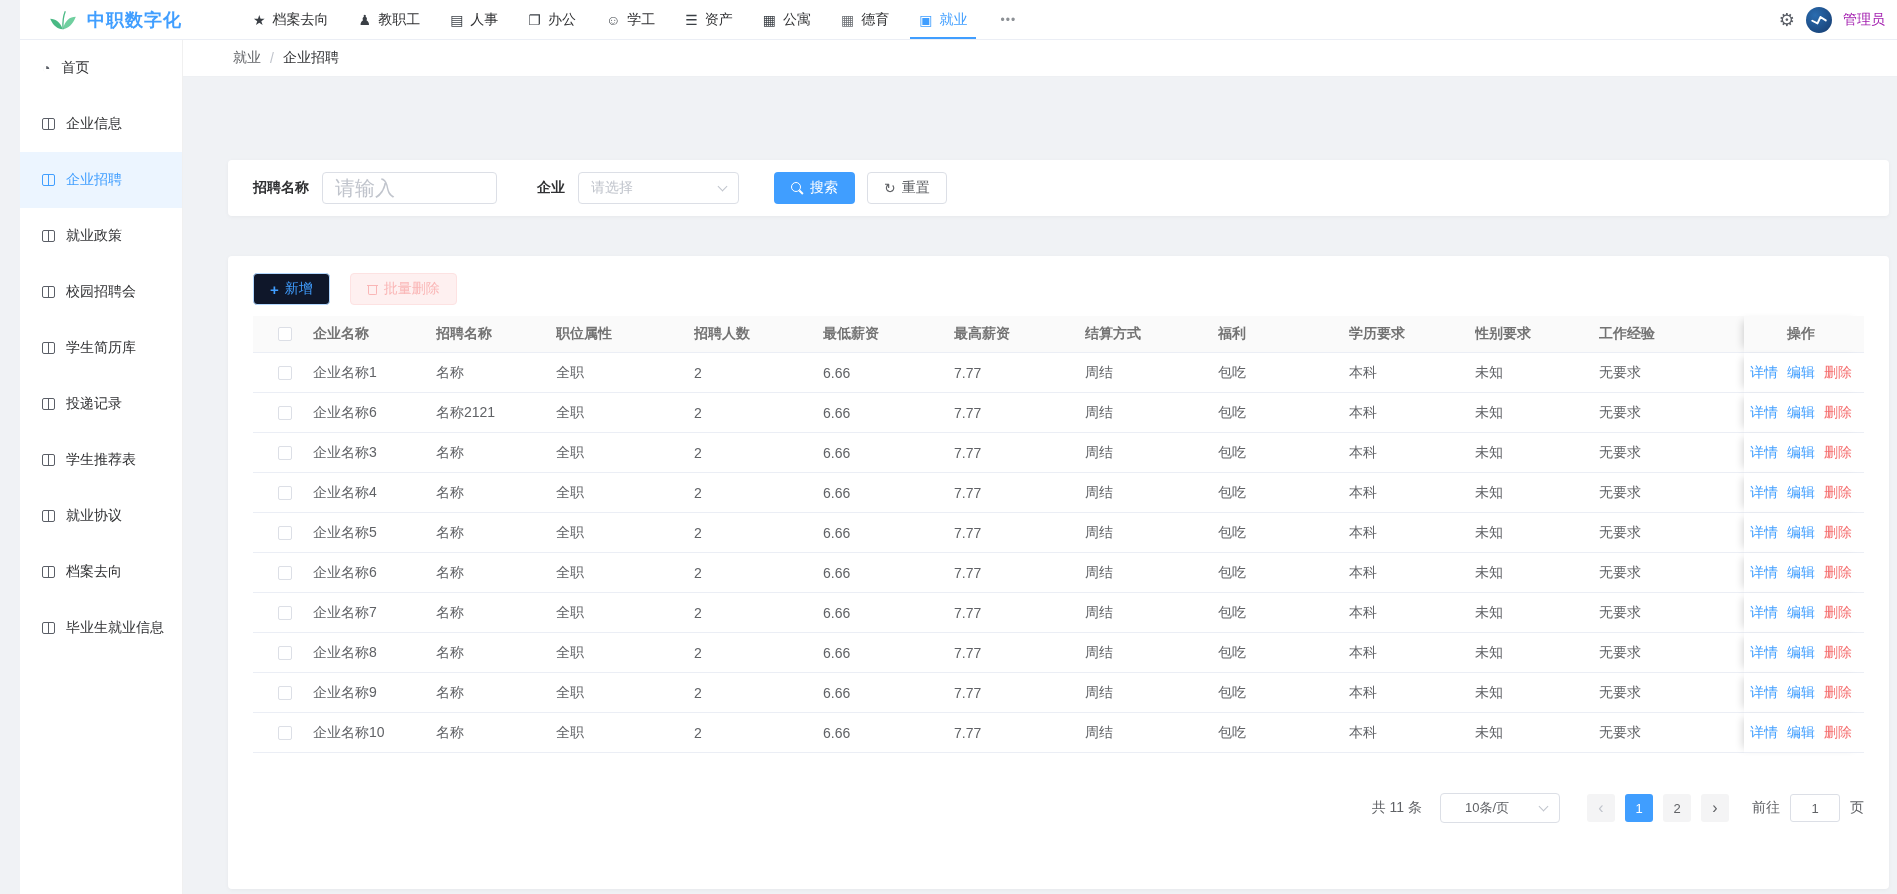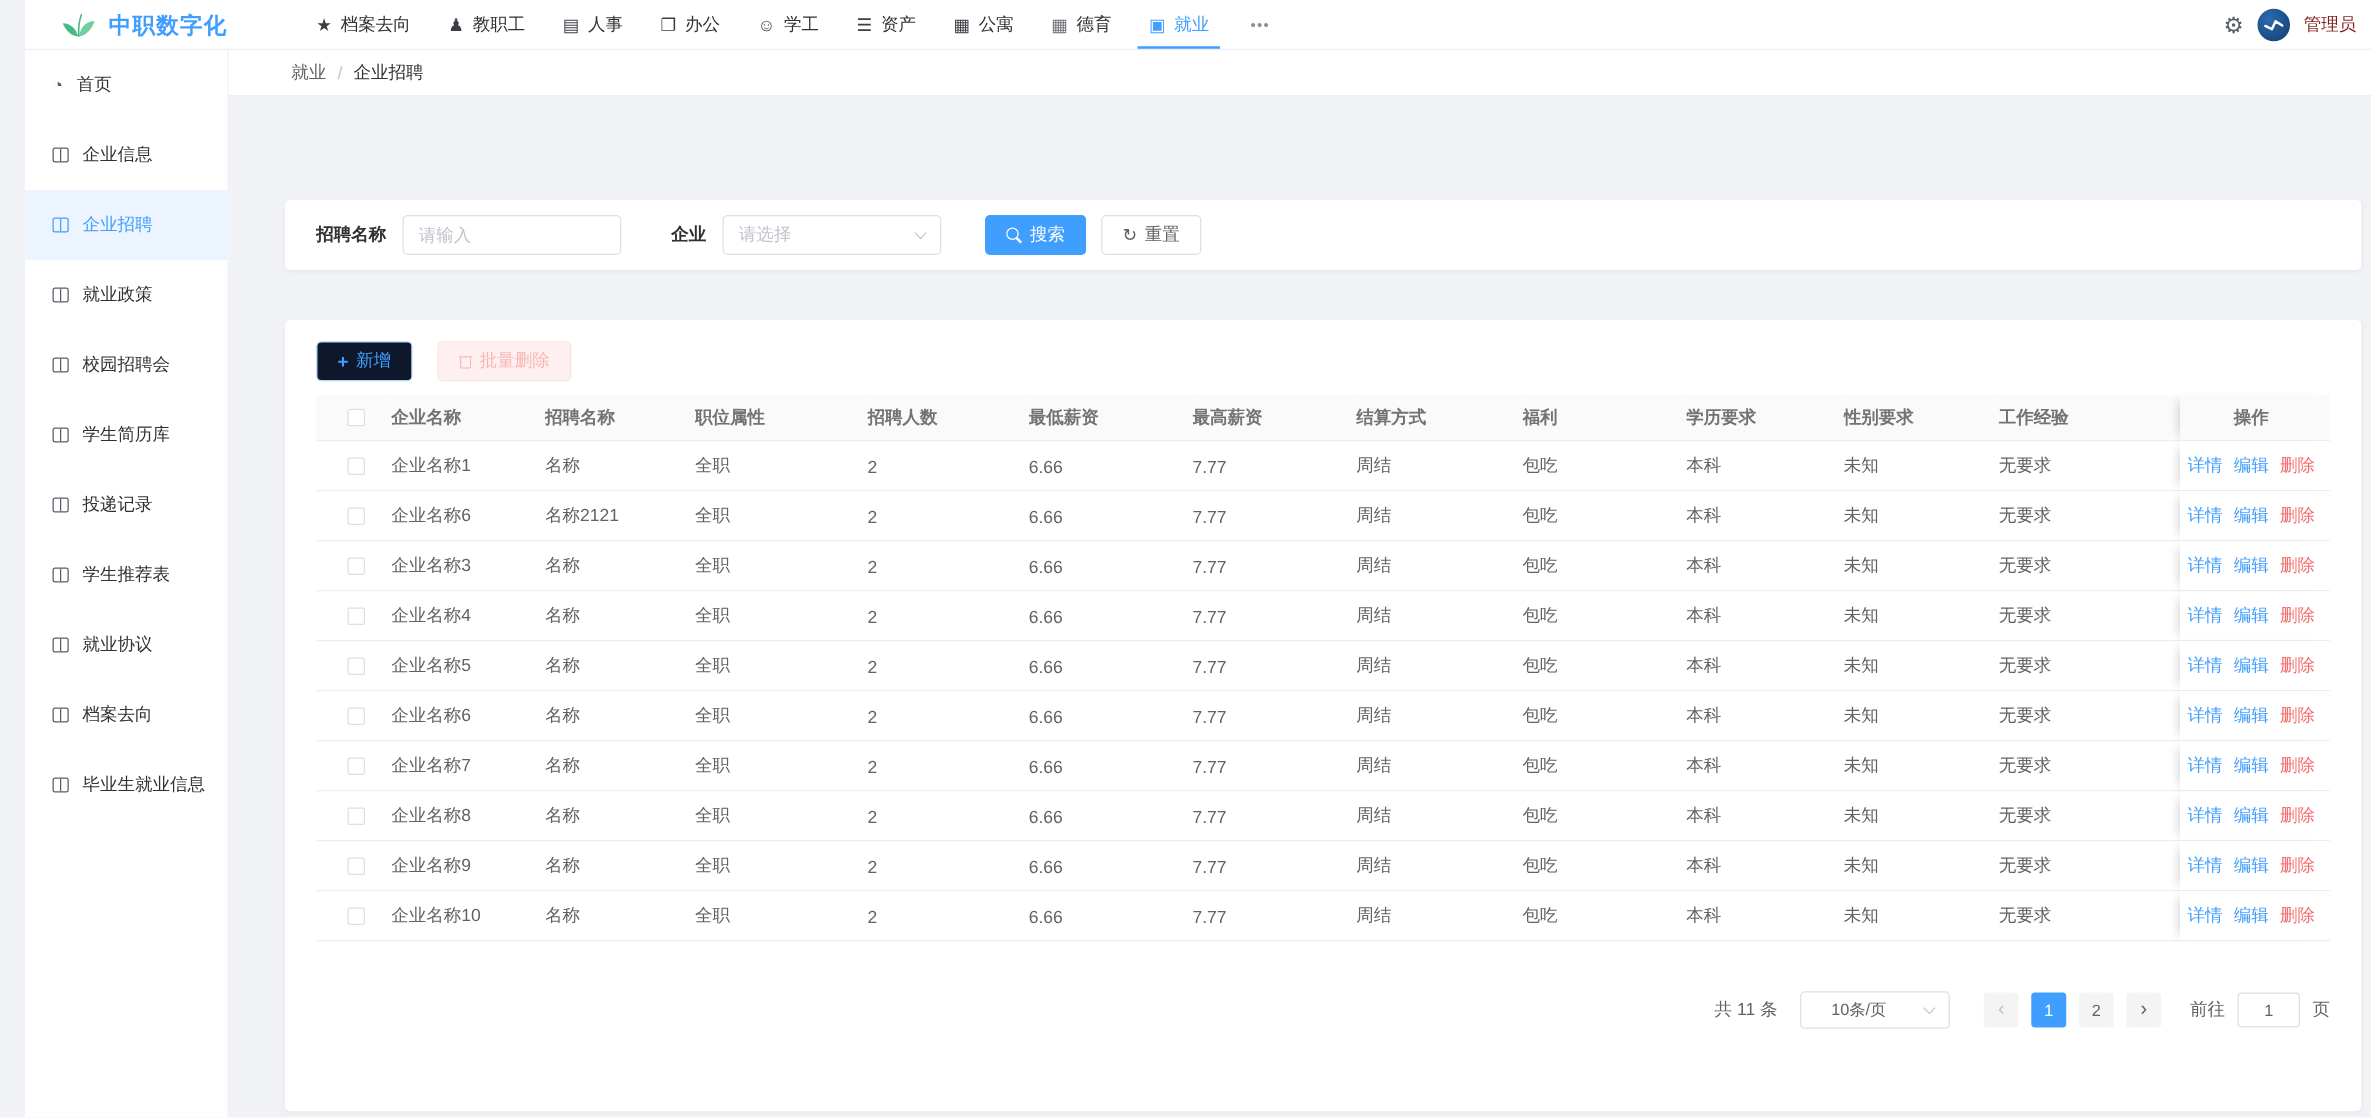--- a/index.html
+++ b/index.html
@@ -14,21 +14,21 @@
   .nav { display:flex; align-items:center; height:100%; }
   .nav-item { display:flex; align-items:center; gap:7px; padding:0 15px; height:100%; cursor:pointer; position:relative; color:#303133; }
   .nav-item .nav-icon { font-size:14px; color:#3a3f45; line-height:1; }
   .nav-item.active { color:#409eff; }
   .nav-item.active .nav-icon { color:#409eff; }
   .nav-item.active::after { content:""; position:absolute; left:6px; right:6px; bottom:0; height:2px; background:#409eff; }
   .nav-more { color:#8c9095; padding:0 18px; letter-spacing:1px; cursor:pointer; font-size:12px; }
   .topbar-right { margin-left:auto; display:flex; align-items:center; gap:11px; }
   .icon-gear::before { content:"\2699"; font-size:18px; color:#5a5e66; }
   .avatar { width:26px; height:26px; border-radius:50%; background:radial-gradient(circle at 35% 32%, #2a6cb0, #153a6d); display:flex; align-items:center; justify-content:center; overflow:hidden; }
-  .username { color:#7f1d1d; }
+  .username { color:#a21caf; }
 
   
   .icon { display:inline-flex; align-items:center; justify-content:center; line-height:1; }
   .icon-star::before      { content:"\2605"; }
   .icon-people::before    { content:"\265F"; }
   .icon-id-card::before   { content:"\25A4"; }
   .icon-document::before  { content:"\2750"; }
   .icon-student::before   { content:"\263A"; }
   .icon-list::before      { content:"\2630"; }
   .icon-building::before  { content:"\25A6"; }
@@ -50,24 +50,24 @@
   .breadcrumb { height:37px; background:#fff; border-bottom:1px solid #eef0f3; display:flex; align-items:center; gap:9px; padding-left:50px; flex-shrink:0; }
   .crumb-section { color:#606266; }
   .crumb-sep { color:#c0c4cc; }
   .crumb-page { color:#303133; }
 
   .content { flex:1; padding:35px 8px 5px 45px; display:flex; flex-direction:column; min-height:0;margin-top:48px; }
 
   
   .search-card { background:#fff; border-radius:4px; box-shadow:0 1px 4px rgba(0,0,0,.045); height:56px; display:flex; align-items:center; padding:0 25px; flex-shrink:0; }
   .filter-label { font-weight:bold; color:#303133; margin-right:13px; }
-  .text-input { width:175px; height:32px; border:1px solid #dcdfe6; border-radius:4px; padding:0 12px; font-size:14px; color:#606266; outline:none; }
+  .text-input { width:175px; height:32px; border:1px solid #dcdfe6; border-radius:4px; padding:0 12px; font-size:20px; color:#606266; outline:none; }
   .text-input::placeholder { color:#c0c4cc; }
   .company-label { margin-left:40px; }
-  .select { width:175px; height:32px; border:1px solid #dcdfe6; border-radius:4px; display:flex; align-items:center; justify-content:space-between; padding:0 12px; color:#c0c4cc; cursor:pointer; }
+  .select { width:161px; height:32px; border:1px solid #dcdfe6; border-radius:4px; display:flex; align-items:center; justify-content:space-between; padding:0 12px; color:#c0c4cc; cursor:pointer; }
   .caret { width:7px; height:7px; border-right:1.3px solid #c0c4cc; border-bottom:1.3px solid #c0c4cc; transform:rotate(45deg); margin-top:-4px; }
   .btn { height:32px; border-radius:4px; border:1px solid transparent; display:inline-flex; align-items:center; justify-content:center; gap:6px; font-size:14px; cursor:pointer; padding:0 16px; font-family:inherit; }
   .btn-primary { background:#409eff; color:#fff; margin-left:35px; }
   .btn-default { background:#fff; border-color:#dcdfe6; color:#606266; margin-left:12px; }
   .icon-search { position:relative; width:13px; height:13px; }
   .icon-search::before { content:""; position:absolute; left:0; top:0; width:8px; height:8px; border:1.5px solid currentColor; border-radius:50%; }
   .icon-search::after { content:""; position:absolute; left:9px; top:8px; width:1.6px; height:4.5px; background:currentColor; transform:rotate(-45deg); }
   .icon-refresh::before { content:"\21BB"; font-size:14px; }
 
   

